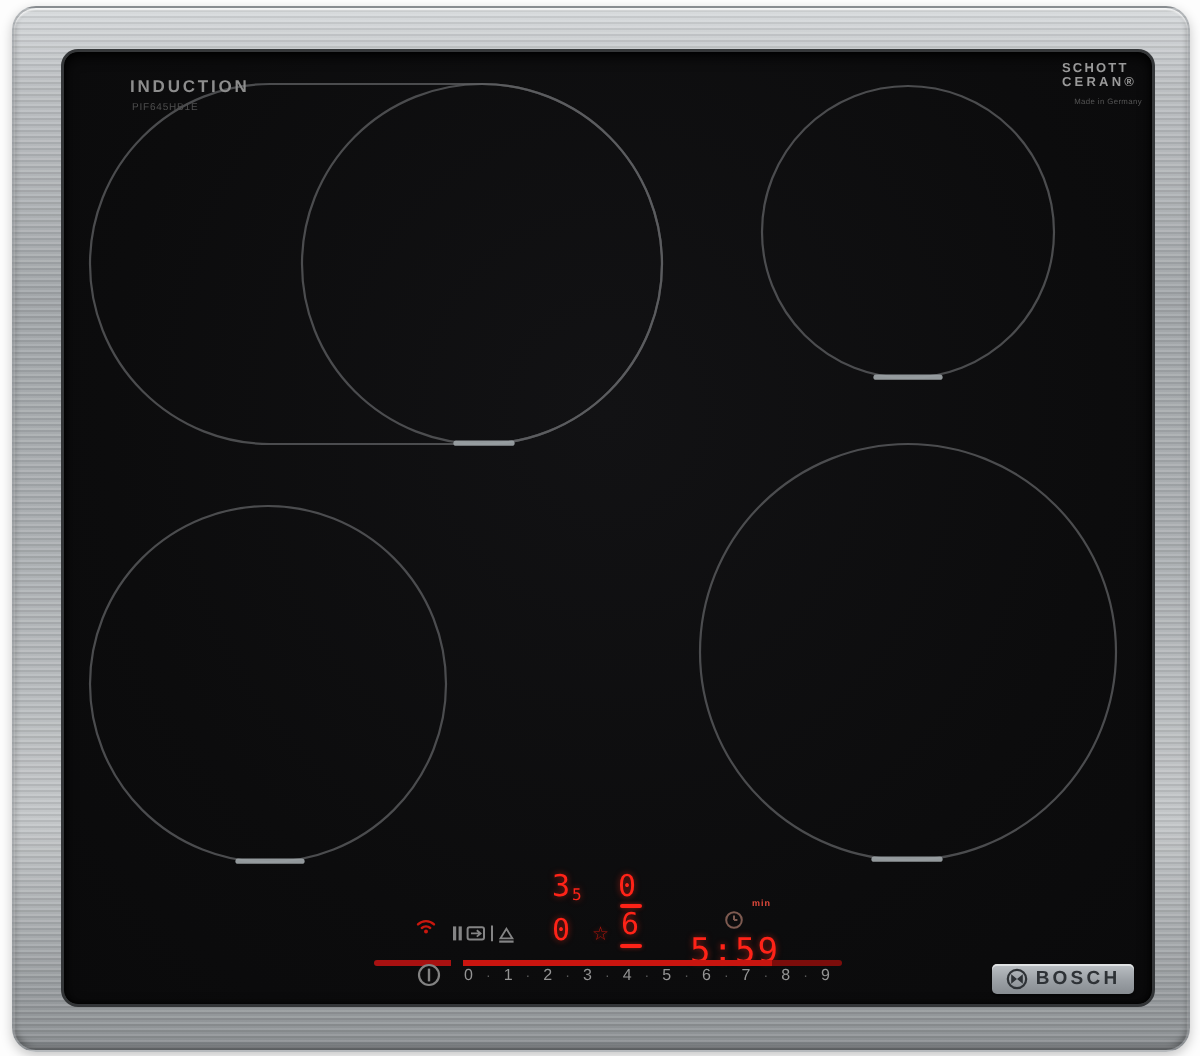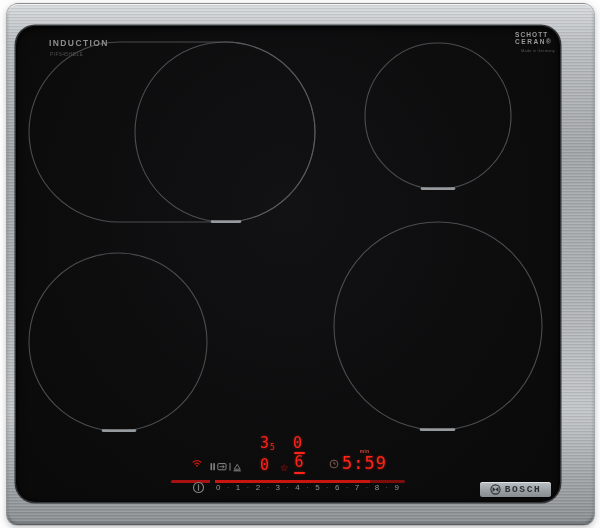--- a/index.html
+++ b/index.html
@@ -7,21 +7,21 @@
          font-family:"Liberation Sans",sans-serif;}
   
   .frame{position:absolute;left:6px;top:3px;width:587px;height:521px;border-radius:12px;
     background:
       repeating-linear-gradient(180deg, rgba(255,255,255,.10) 0 1px, rgba(0,0,0,.07) 1px 2px, rgba(255,255,255,0) 2px 3px),
       linear-gradient(180deg,#d8dbdd 0%,#bcbfc2 7%,#a2a6a9 28%,#abafb2 52%,#c3c6c8 78%,#999da0 94%,#8b8f92 100%);
     box-shadow: inset 0 1px 1px rgba(255,255,255,.75), inset 0 -2px 3px rgba(0,0,0,.35),
                 0 2px 6px rgba(0,0,0,.22);
     border:1px solid #90949780;}
   
-  .glass{position:absolute;left:16px;top:26px;width:544px;height:476px;border-radius:19px;
+  .glass{position:absolute;left:32px;top:26px;width:544px;height:476px;border-radius:7px;
     background: radial-gradient(ellipse at 50% 38%, #121214 0%, #0c0c0d 65%, #0a0a0b 100%);
     box-shadow: 0 0 0 1.5px rgba(45,47,49,.95), inset 0 2px 7px rgba(0,0,0,.95), inset 0 0 2px #000;}
   .zone-svg{position:absolute;left:0;top:0;}
   
   .lbl-induction{position:absolute;left:33px;top:12px;font-size:8.5px;letter-spacing:1.4px;
     color:#8d8d8d;font-weight:bold;}
   .lbl-model{position:absolute;left:34px;top:25px;font-size:5px;letter-spacing:.4px;color:#4e4e4e;}
   .schott{position:absolute;left:499px;top:5px;width:40px;text-align:left;color:#9a9a9a;}
   .schott .l1{font-size:6.5px;font-weight:bold;letter-spacing:1.1px;line-height:7px;display:block;}
   .schott .l2{font-size:6.5px;font-weight:bold;letter-spacing:1.6px;line-height:7px;display:block;}
@@ -34,21 +34,21 @@
   .d-bl{left:244px;top:410px;}
   .d-br{left:277px;top:410px;}
   .d-fl{left:244px;top:432px;}
   .d-fr{left:276px;top:426px;display:flex;flex-direction:column;align-items:center;width:14px;}
   .d-fr .bar{width:11px;height:1.8px;background:var(--led_red,#ff2318);border-radius:1px;
              box-shadow:0 0 2px rgba(255,40,22,.5);}
   .d-fr .seg{margin:1.5px 0;}
   .star{position:absolute;left:264px;top:437px;font-size:9.5px;color:#b5150c;
         text-shadow:0 0 2px rgba(200,30,15,.5);line-height:1;}
   
-  .timer-wrap{position:absolute;left:313px;top:429px;display:flex;align-items:center;gap:3px;}
+  .timer-wrap{position:absolute;left:313px;top:429px;display:flex;align-items:center;gap:3px;flex-direction:column;}
   .timer-digits{font-size:17px;letter-spacing:1px;}
   .timer-unit{position:absolute;left:344px;top:423px;font-size:4.5px;color:#e34a3c;
               letter-spacing:.5px;font-weight:bold;}
   
   .wifi{position:absolute;left:175px;top:431px;}
   .cluster{position:absolute;left:194px;top:434px;opacity:.85;}
   
   .slider{position:absolute;left:155px;top:454px;width:234px;height:2.6px;border-radius:1.5px;
     background:linear-gradient(90deg,
       #a81111 0%, #a81111 16.5%,
@@ -59,21 +59,21 @@
   .levels{position:absolute;left:200px;top:457px;width:183px;display:flex;
     justify-content:space-between;align-items:baseline;color:#8f8f8f;font-size:8px;}
   .lvl{color:#949494;}
   .lvl-sep{color:#5c5c5c;font-size:7px;}
   
   .plaque{position:absolute;left:464px;top:456px;width:71px;height:15px;border-radius:2.5px;
     background:linear-gradient(180deg,#bcc1c5 0%,#9ba0a5 55%,#878c91 100%);
     box-shadow:inset 0 1px 0 rgba(255,255,255,.55), 0 1px 1px rgba(0,0,0,.45);
     display:flex;align-items:center;justify-content:center;gap:4px;}
   .plaque .txt{font-size:9.5px;font-weight:bold;letter-spacing:1.6px;color:#2e3236;
-    font-family:Liberation Mono, monospace;}
+    font-family:Liberation Sans, sans-serif;}
 </style>
 </head>
 <body>
 
 <div class="stage">
   <div class="frame"></div>
 
   <div class="glass">
 
     <svg class="zone-svg" width="544" height="476" viewBox="0 0 544 476">

